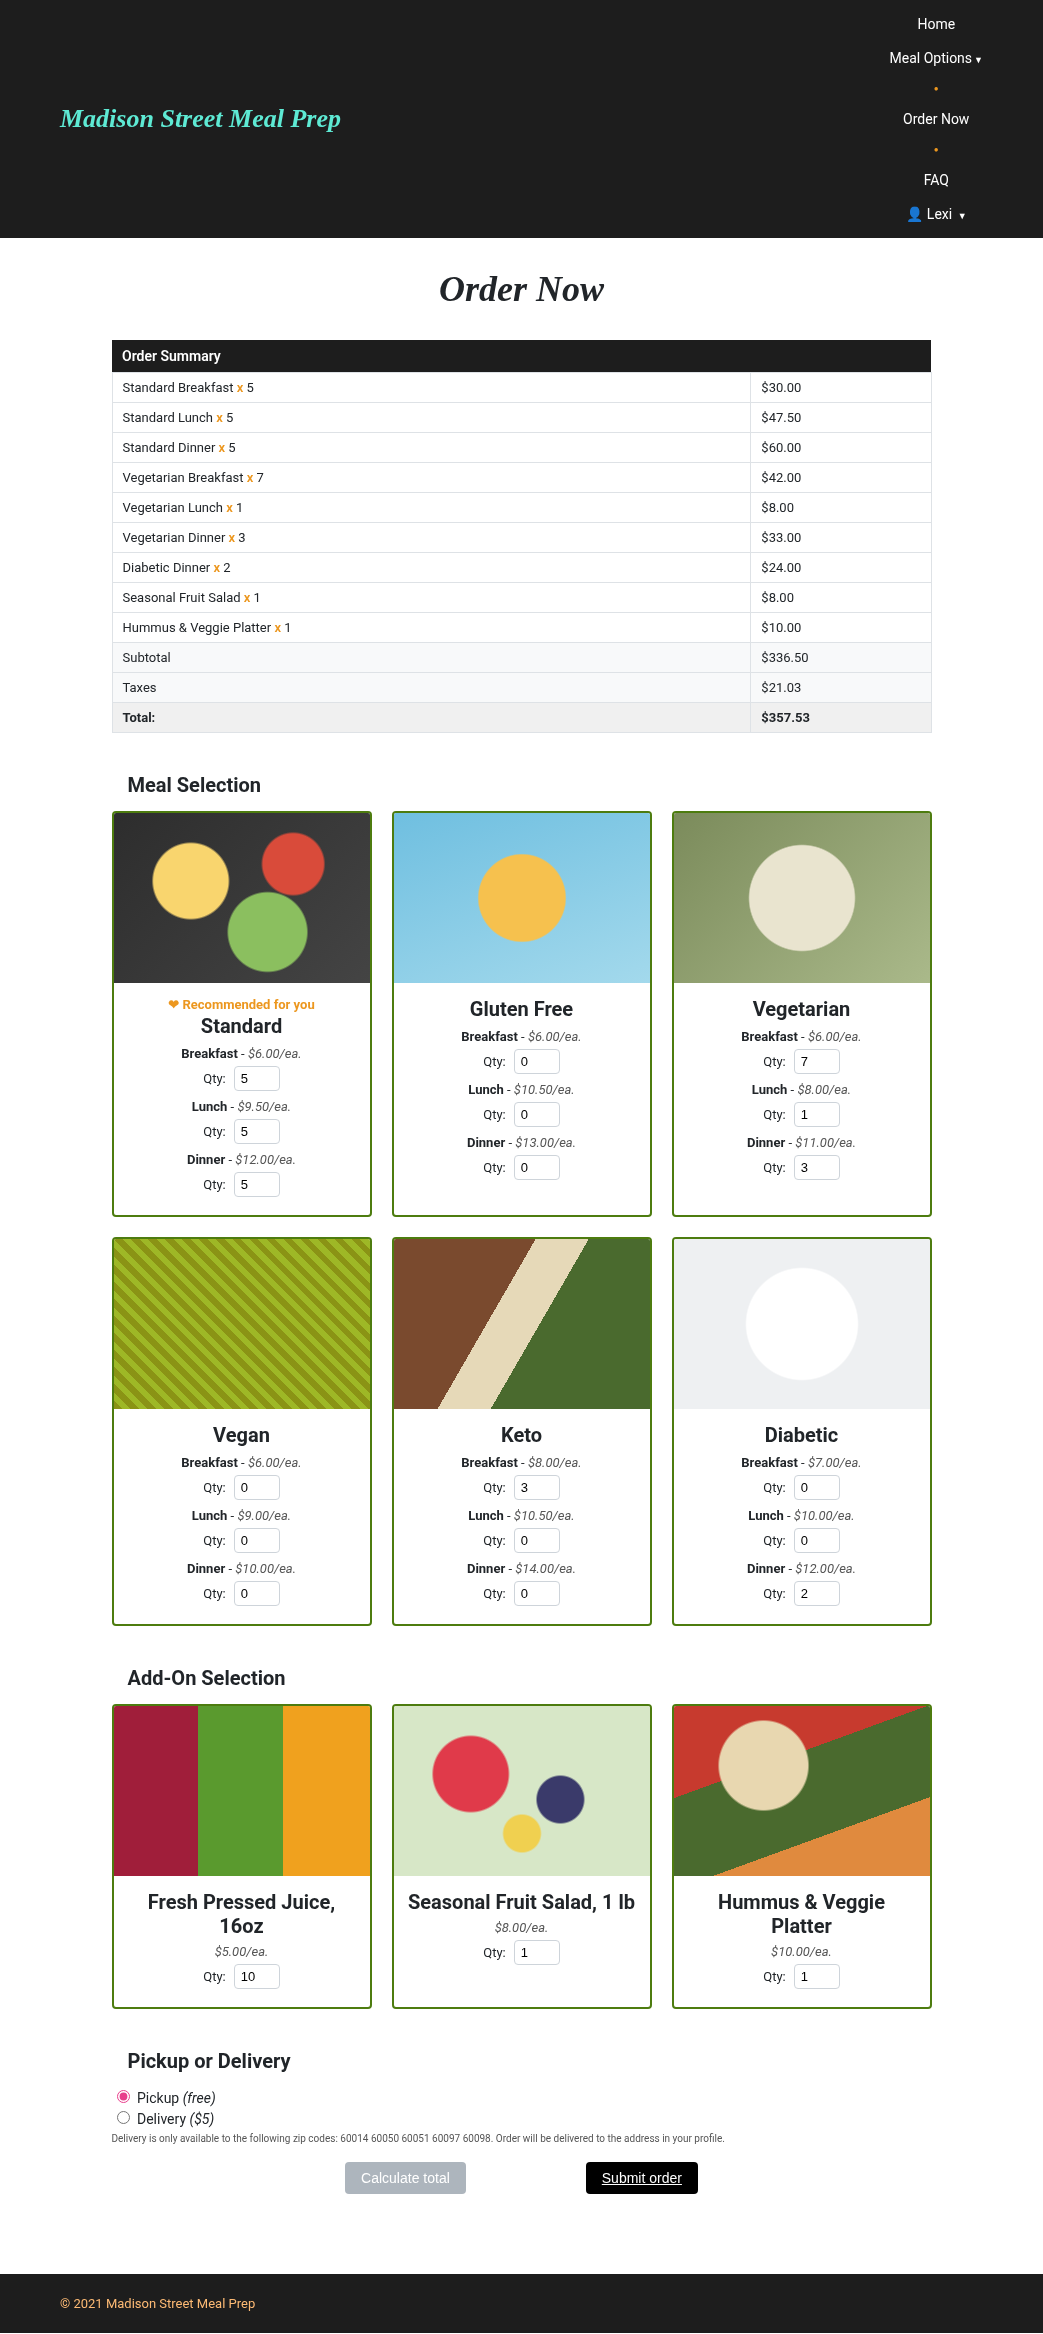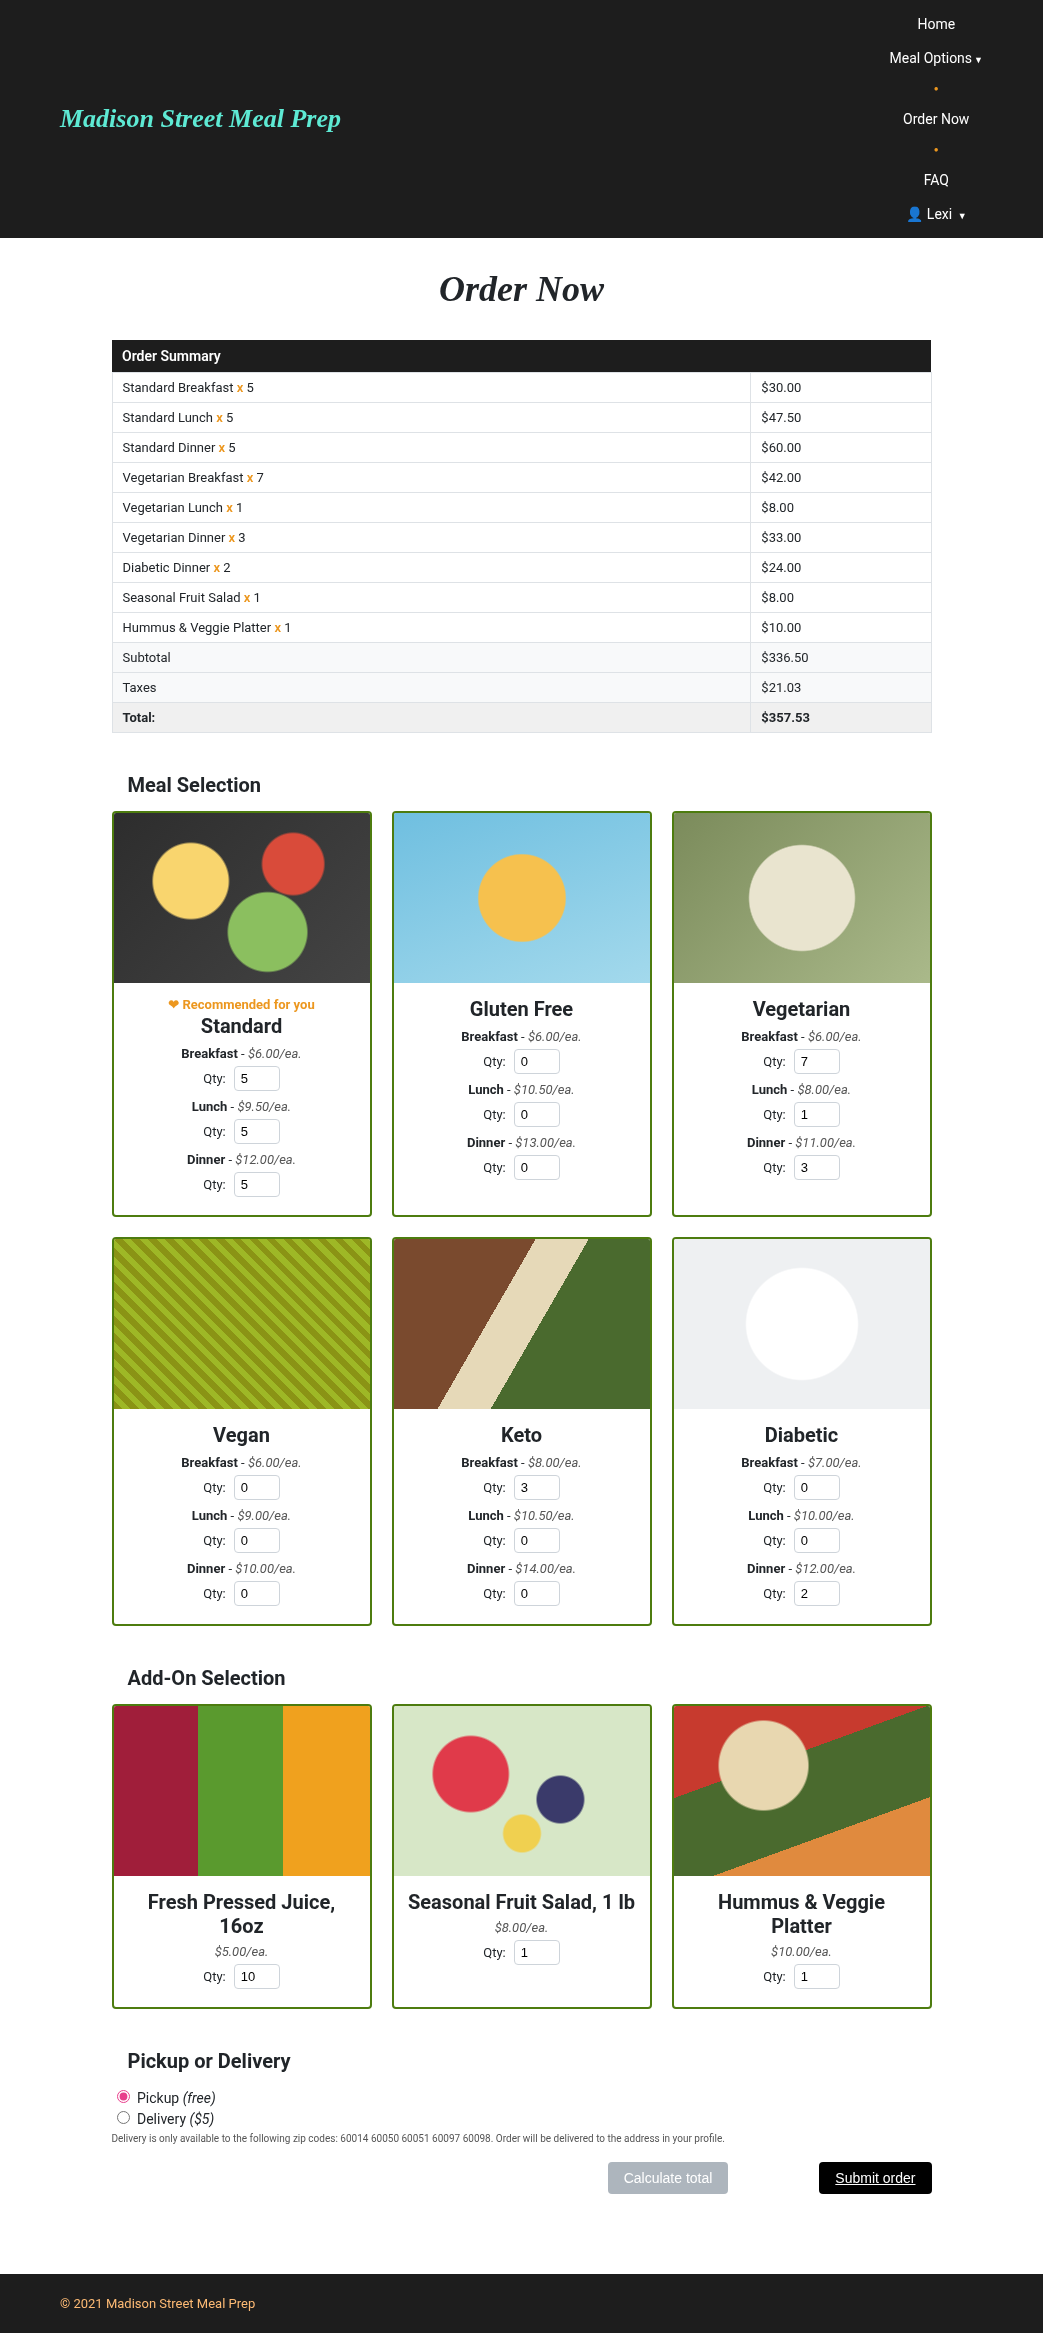--- a/index.html
+++ b/index.html
@@ -29,21 +29,21 @@
   .card-title { font-size: 20px; font-weight: 700; margin: 0 0 6px; }
   .mealline { font-size: 13px; margin-top: 8px; }
   .mealline b { font-weight: 700; }
   .mealline i { font-style: italic; color: #555; }
   .qtyrow { margin-top: 5px; font-size: 13px; display: flex; justify-content: center; align-items: center; gap: 8px; }
   .qtyrow input { width: 46px; padding: 4px 6px; font-size: 13px; border: 1px solid #ced4da; border-radius: 4px; }
   .addon-price { font-style: italic; color: #555; font-size: 13px; margin-top: 4px; }
   .pd-block .form-check { font-size: 14px; margin: 2px 0; }
   .pd-block input[type=radio] { accent-color: #e83e8c; margin-right: 4px; }
   .pd-note { font-size: 10px; color: #555; margin: 6px 0 18px; }
-  .btnrow { display: flex; justify-content: flex-end; gap: 91px; }
+  .btnrow { display: flex; justify-content: center; gap: 120px; }
   .btn { border: none; border-radius: 4px; padding: 8px 16px; font-size: 14px; cursor: pointer; color: #fff; }
   .btn-gray { background: #adb5bd; }
   .btn-orange { background: #000000; text-decoration: underline; }
   .footer { background: #1d1d1d; color: #fdba74; font-size: 13px; padding: 22px 60px; margin-top: 40px; }
   
   .img-standard   { background: radial-gradient(circle at 30% 40%, #f9d56e 0 18%, transparent 19%), radial-gradient(circle at 70% 30%, #d94b3a 0 14%, transparent 15%), radial-gradient(circle at 60% 70%, #8bbf5f 0 20%, transparent 21%), linear-gradient(135deg,#2d2d2d,#444);}
   .img-gf         { background: radial-gradient(circle at 50% 50%, #f6c14e 0 28%, transparent 29%), linear-gradient(160deg,#6fbfe0,#a3d9ec);}
   .img-veg        { background: radial-gradient(circle at 50% 50%, #e9e4cf 0 34%, transparent 35%), linear-gradient(135deg,#7b8b5b,#aab98a);}
   .img-vegan      { background: repeating-linear-gradient(45deg,#c49a3a 0 6px,#e0c06a 6px 12px), linear-gradient(#5a7a2e,#5a7a2e); background-blend-mode: overlay;}
   .img-keto       { background: linear-gradient(120deg,#7a4a2e 0 40%,#e6d9b8 40% 55%,#4a6a2e 55% 100%);}

